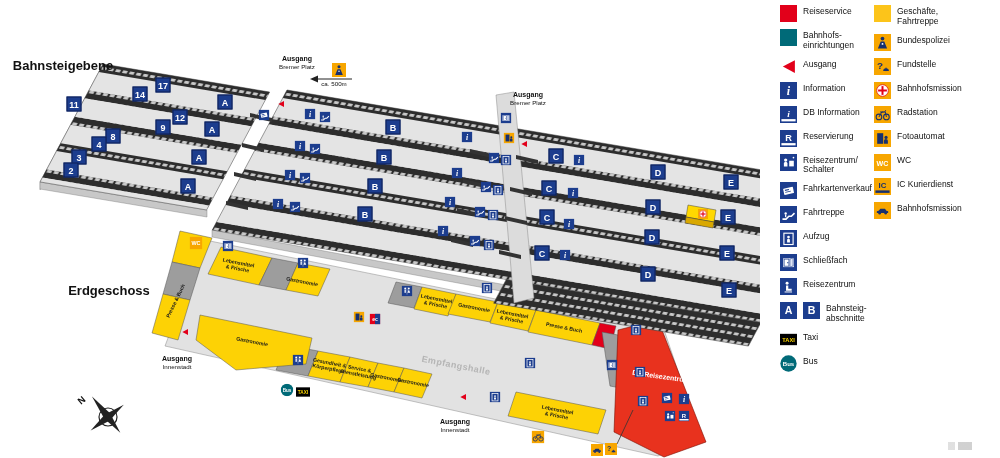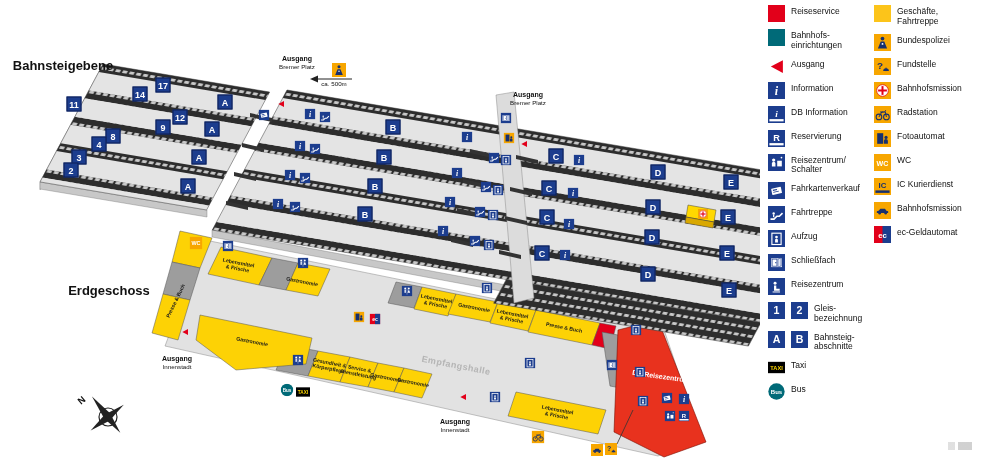--- a/index.html
+++ b/index.html
@@ -13,21 +13,21 @@
   .hall{color:#b5b5b5;letter-spacing:.5px;}
   .db{color:#fff;}
   .shop{color:#1a1a1a;}
   .bdg{position:absolute;width:13px;height:13px;background:#1c3d8e;color:#fff;font-weight:bold;
     font-size:9px;display:flex;align-items:center;justify-content:center;
     transform:translate(-50%,-50%);border:0.5px solid #0c1f55;}
   .mic{position:absolute;transform:translate(-50%,-50%);display:block;}
   .mic svg{display:block;width:100%;height:100%;}
   #legend{position:absolute;left:766px;top:5px;width:232px;}
   .lcol{position:absolute;top:0;}
-  #lg-left{left:2px;width:102px;}
+  #lg-left{left:14px;width:102px;}
   #lg-right{left:108px;width:124px;}
   .lrow{display:flex;gap:6px;margin-bottom:7px;min-height:17px;align-items:flex-start;}
   .lic{width:17px;height:17px;flex:none;display:block;}
   .lic svg{display:block;width:17px;height:17px;}
   .llab{font-size:8.5px;line-height:1.15;color:#111;white-space:pre-line;padding-top:2px;}
   #corner-mark{position:absolute;left:948px;top:442px;width:24px;height:8px;opacity:.45;
     background:linear-gradient(to right,#bbb 0 30%,transparent 30% 40%,#999 40% 100%);}
 </style>
 </head>
 <body>
@@ -740,34 +740,20 @@
           <span class="lic">
             <svg viewBox="0 0 24 24">
               <use href="#sym-wartebereich"></use>
             </svg>
           </span>
           <span class="llab">Reisezentrum</span>
         </div>
         <div class="lrow">
           <span class="lic">
             <svg viewBox="0 0 24 24">
-              <use href="#sym-g1"></use>
-            </svg>
-          </span>
-          <span class="lic">
-            <svg viewBox="0 0 24 24">
-              <use href="#sym-g2"></use>
-            </svg>
-          </span>
-          <span class="llab">Gleis-
-bezeichnung</span>
-        </div>
-        <div class="lrow">
-          <span class="lic">
-            <svg viewBox="0 0 24 24">
               <use href="#sym-gA"></use>
             </svg>
           </span>
           <span class="lic">
             <svg viewBox="0 0 24 24">
               <use href="#sym-gB"></use>
             </svg>
           </span>
           <span class="llab">Bahnsteig-
 abschnitte</span>
@@ -856,25 +842,17 @@
           <span class="llab">IC Kurierdienst</span>
         </div>
         <div class="lrow">
           <span class="lic">
             <svg viewBox="0 0 24 24">
               <use href="#sym-autovermietung"></use>
             </svg>
           </span>
           <span class="llab">Bahnhofsmission</span>
         </div>
-        <div class="lrow">
-          <span class="lic">
-            <svg viewBox="0 0 24 24">
-              <use href="#sym-ec"></use>
-            </svg>
-          </span>
-          <span class="llab">ec-Geldautomat</span>
-        </div>
       </div>
   </div>
 
   <div id="corner-mark"></div>
 </div>
 
 </body></html>

